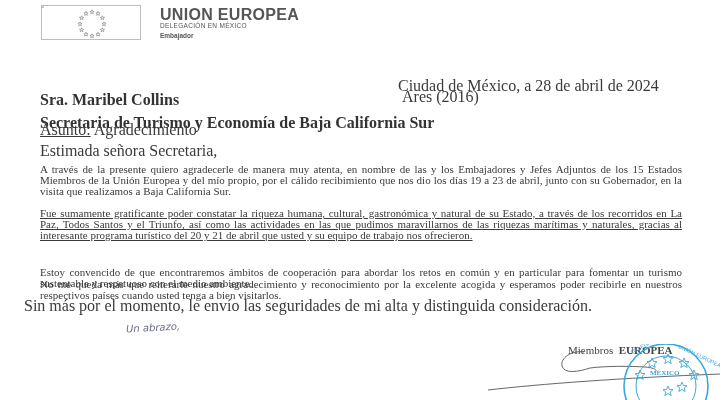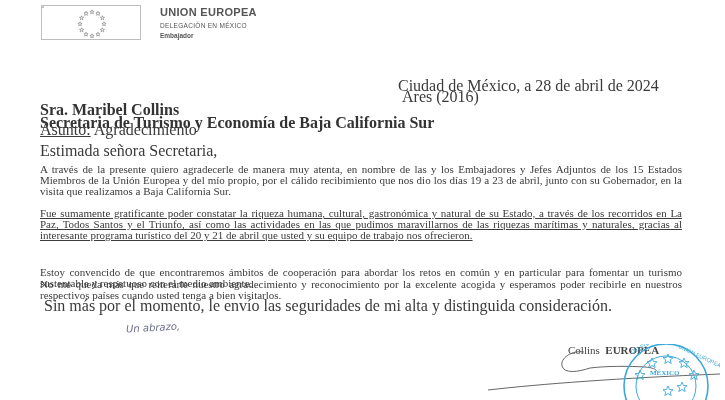--- a/index.html
+++ b/index.html
@@ -1,37 +1,37 @@
 <!DOCTYPE html>
 <html><head>
 <meta charset="utf-8">
 <style>
   html,body{margin:0;padding:0;background:#fff;}
   body{width:725px;height:400px;position:relative;overflow:hidden;font-family:"Liberation Serif",serif;color:#3a3a3a;}
   .flag{position:absolute;left:41px;top:5px;width:100px;height:35px;border:1px solid #bdbdbd;box-sizing:border-box;}
   .flag svg{position:absolute;left:0;top:0;}
   .hdr{position:absolute;left:160px;font-family:"Liberation Sans",sans-serif;color:#555;}
-  .hdr-title{top:6px;font-size:11px;font-weight:bold;letter-spacing:0.3px;}
+  .hdr-title{top:6px;font-size:16px;font-weight:bold;letter-spacing:0.3px;}
   .hdr-sub{top:22px;font-size:6.5px;letter-spacing:0.3px;}
   .hdr-role{top:32px;font-size:6.5px;font-weight:bold;}
   .txt{position:absolute;font-size:16px;line-height:11.5px;}
   .date{left:398px;top:80px;}
   .year{left:402px;top:91px;}
   .recip{left:40px;font-weight:bold;color:#333;}
-  .r1{top:104px;}
+  .r1{top:94px;}
   .r2{top:117px;}
   .subj{left:40px;top:124px;text-align:center;}
   .subj .lbl{text-decoration:underline;}
   .greet{left:40px;top:145px;text-align:right;}
   .para{position:absolute;left:40px;width:642px;font-size:11px;line-height:11.2px;text-align:justify;text-align-last:left;}
   .p1{top:164px;}
   .p2{top:208px;text-decoration:underline;}
   .p3{top:257px;margin-top:10px;}
   .p4{top:279px;}
-  .closing{left:44px;top:300px;}
+  .closing{left:24px;top:300px;}
   .handwriting{position:absolute;left:126px;top:322px;font-family:"DejaVu Sans",sans-serif;font-style:italic;font-size:10px;color:#6a6a8a;transform:rotate(-3deg);}
   .signer{position:absolute;left:568px;top:344px;font-size:11px;color:#444;}
   .signer b{font-weight:bold;}
   .sig{position:absolute;left:480px;top:348px;}
   .stamp{position:absolute;left:612px;top:344px;}
 </style>
 </head>
 <body>
 
 <div class="flag">
@@ -76,21 +76,21 @@
 <div class="para p1">A través de la presente quiero agradecerle de manera muy atenta, en nombre de las y los Embajadores y Jefes Adjuntos de los 15 Estados Miembros de la Unión Europea y del mío propio, por el cálido recibimiento que nos dio los días 19 a 23 de abril, junto con su Gobernador, en la visita que realizamos a Baja California Sur.</div>
 <div class="para p2">Fue sumamente gratificante poder constatar la riqueza humana, cultural, gastronómica y natural de su Estado, a través de los recorridos en La Paz, Todos Santos y el Triunfo, así como las actividades en las que pudimos maravillarnos de las riquezas marítimas y naturales, gracias al interesante programa turístico del 20 y 21 de abril que usted y su equipo de trabajo nos ofrecieron.</div>
 <div class="para p3">Estoy convencido de que encontraremos ámbitos de cooperación para abordar los retos en común y en particular para fomentar un turismo sustentable y respetuoso con el medio ambiente.</div>
 <div class="para p4">No me queda más que reiterarle nuestro agradecimiento y reconocimiento por la excelente acogida y esperamos poder recibirle en nuestros respectivos países cuando usted tenga a bien visitarlos.</div>
 
 <div class="txt closing">Sin más por el momento, le envío las seguridades de mi alta y distinguida consideración.</div>
 
 <div class="handwriting">Un abrazo,</div>
 
 <div class="signer">
-  <span>Collins</span>&nbsp;
+  <span>Miembros</span>&nbsp;
   <b>EUROPEA</b>
 </div>
 
 <svg class="sig" width="240" height="52" viewBox="0 0 240 52">
   <path d="M104,4 C92,2 80,10 82,18 C84,26 98,24 110,20 C125,18 150,18 165,19 C175,20 178,22 175,24" fill="none" stroke="#555" stroke-width="0.9"></path>
   <path d="M8,42 C60,36 140,30 240,26" fill="none" stroke="#555" stroke-width="0.9"></path>
 </svg>
 
 <svg class="stamp" width="108" height="60" viewBox="0 0 108 60">
   <g fill="none" stroke="#3ba8d8" stroke-width="1.6">

